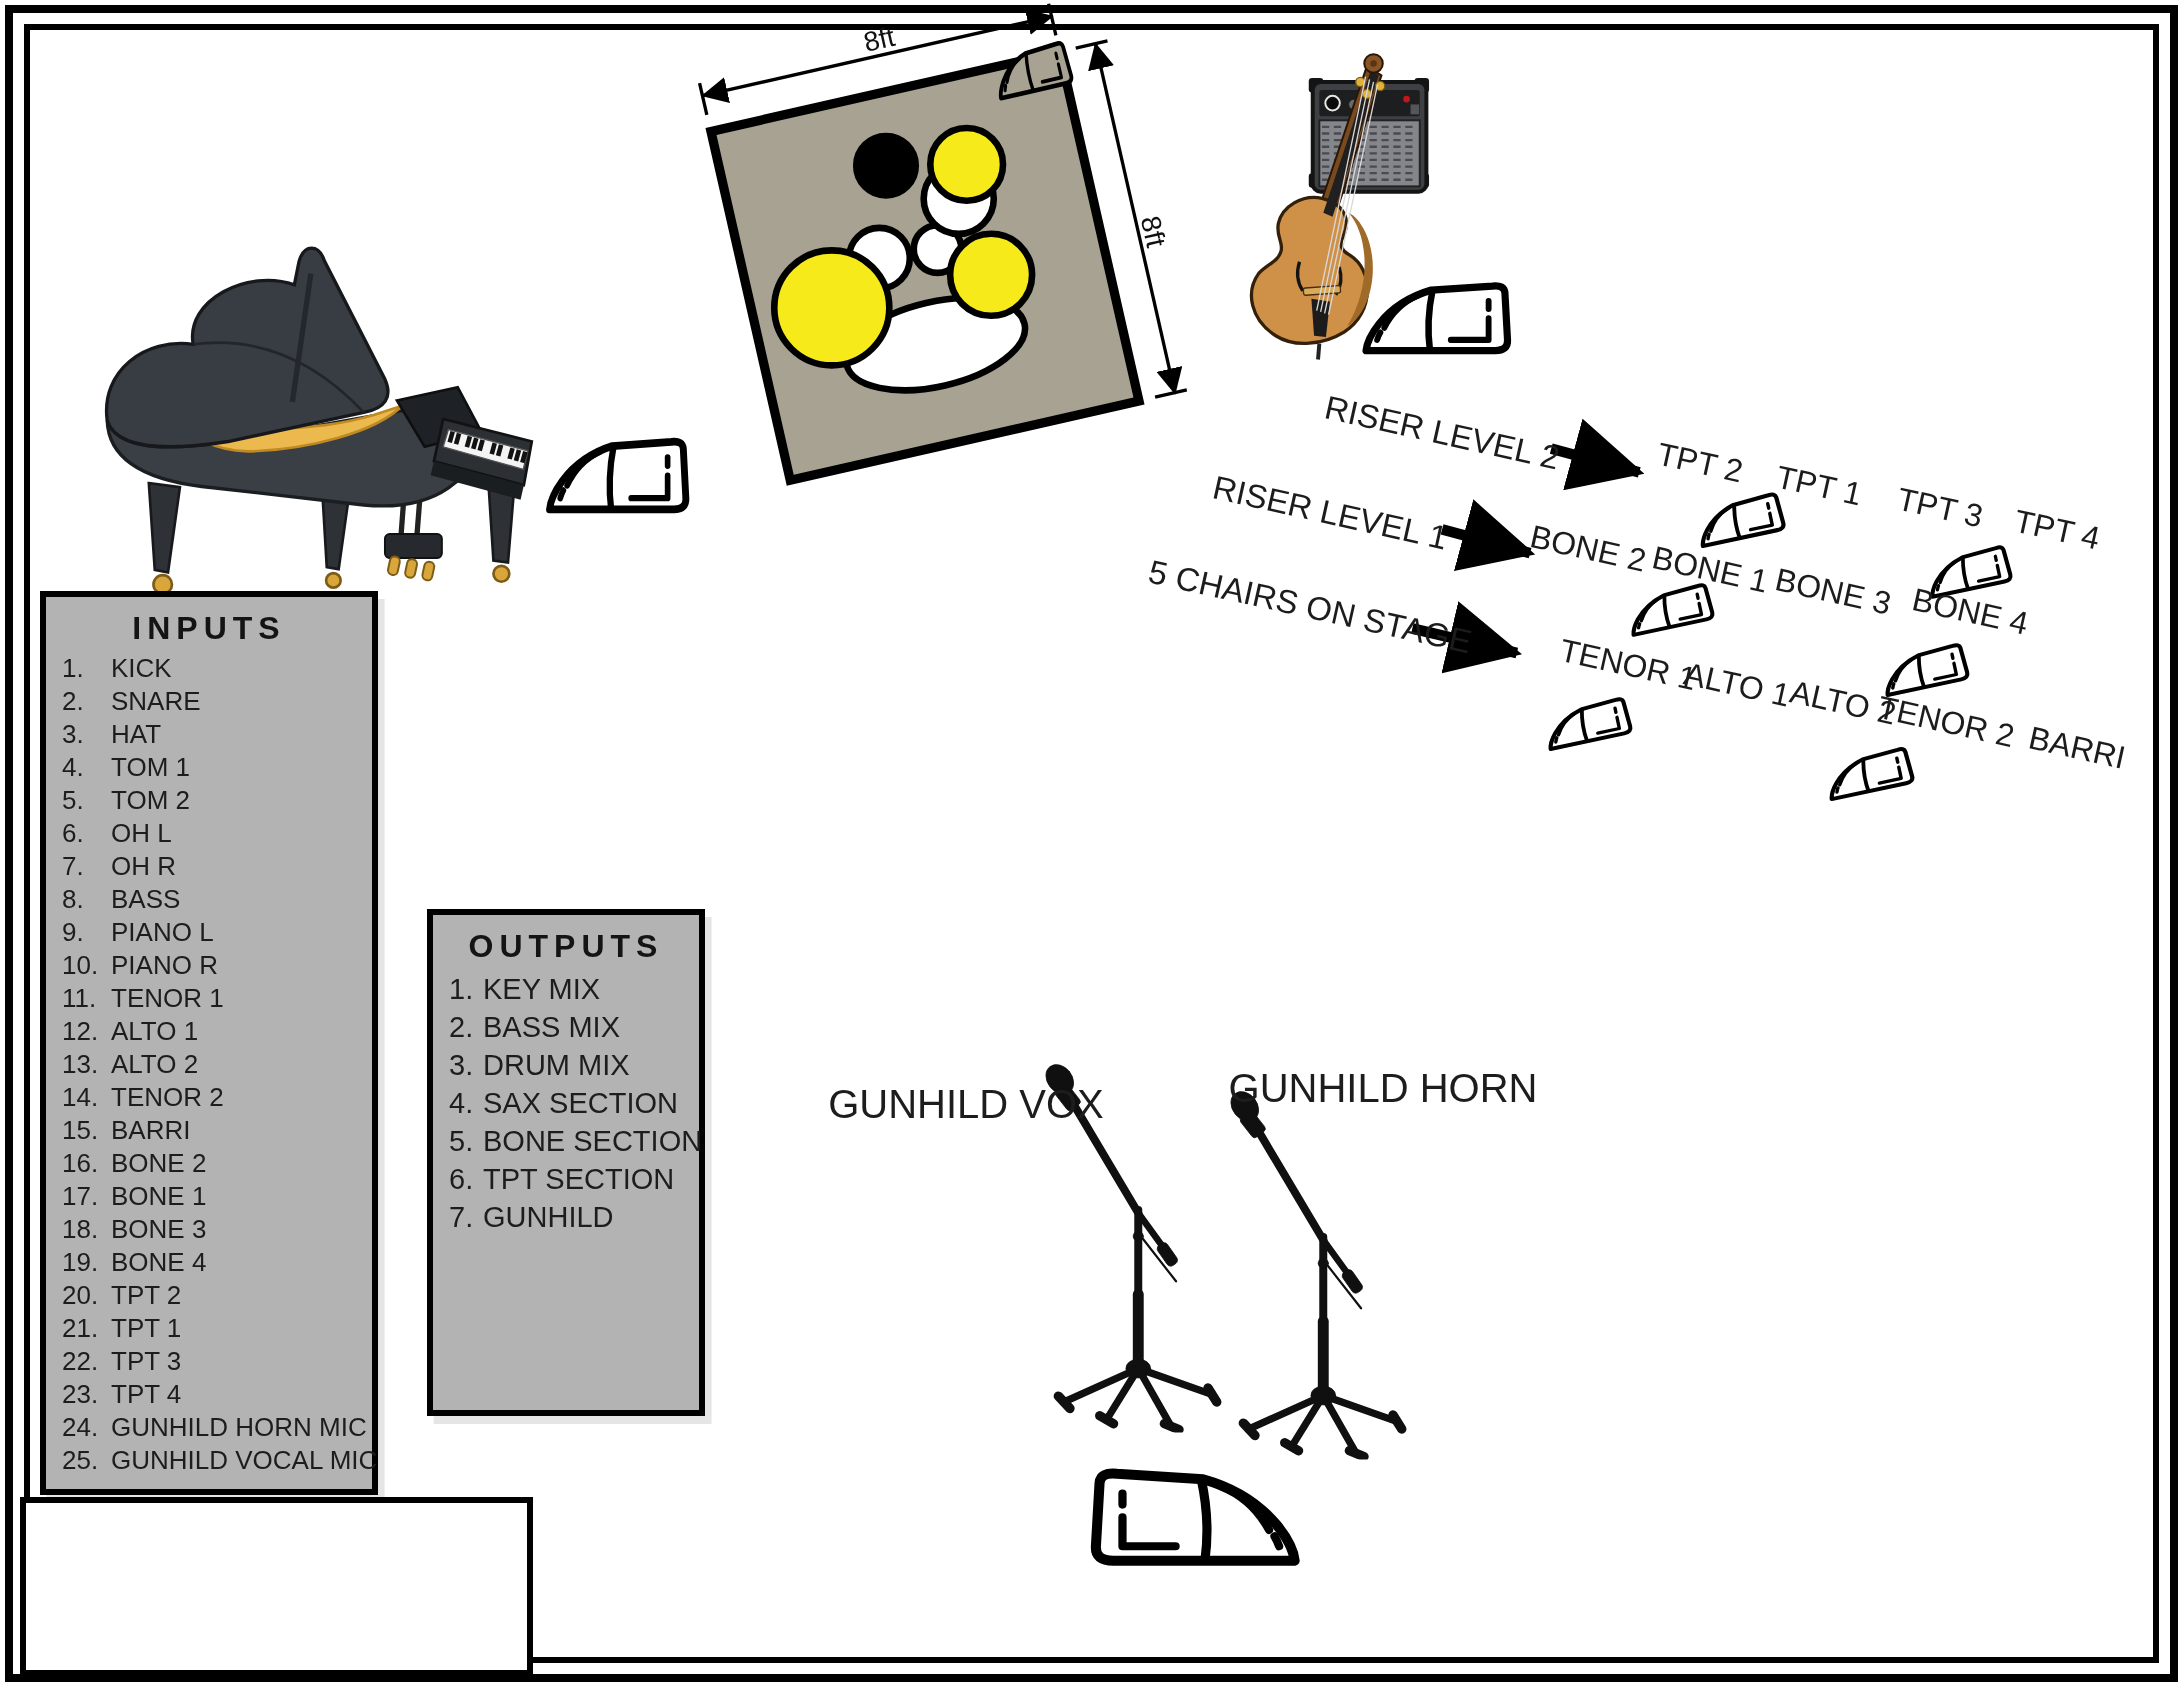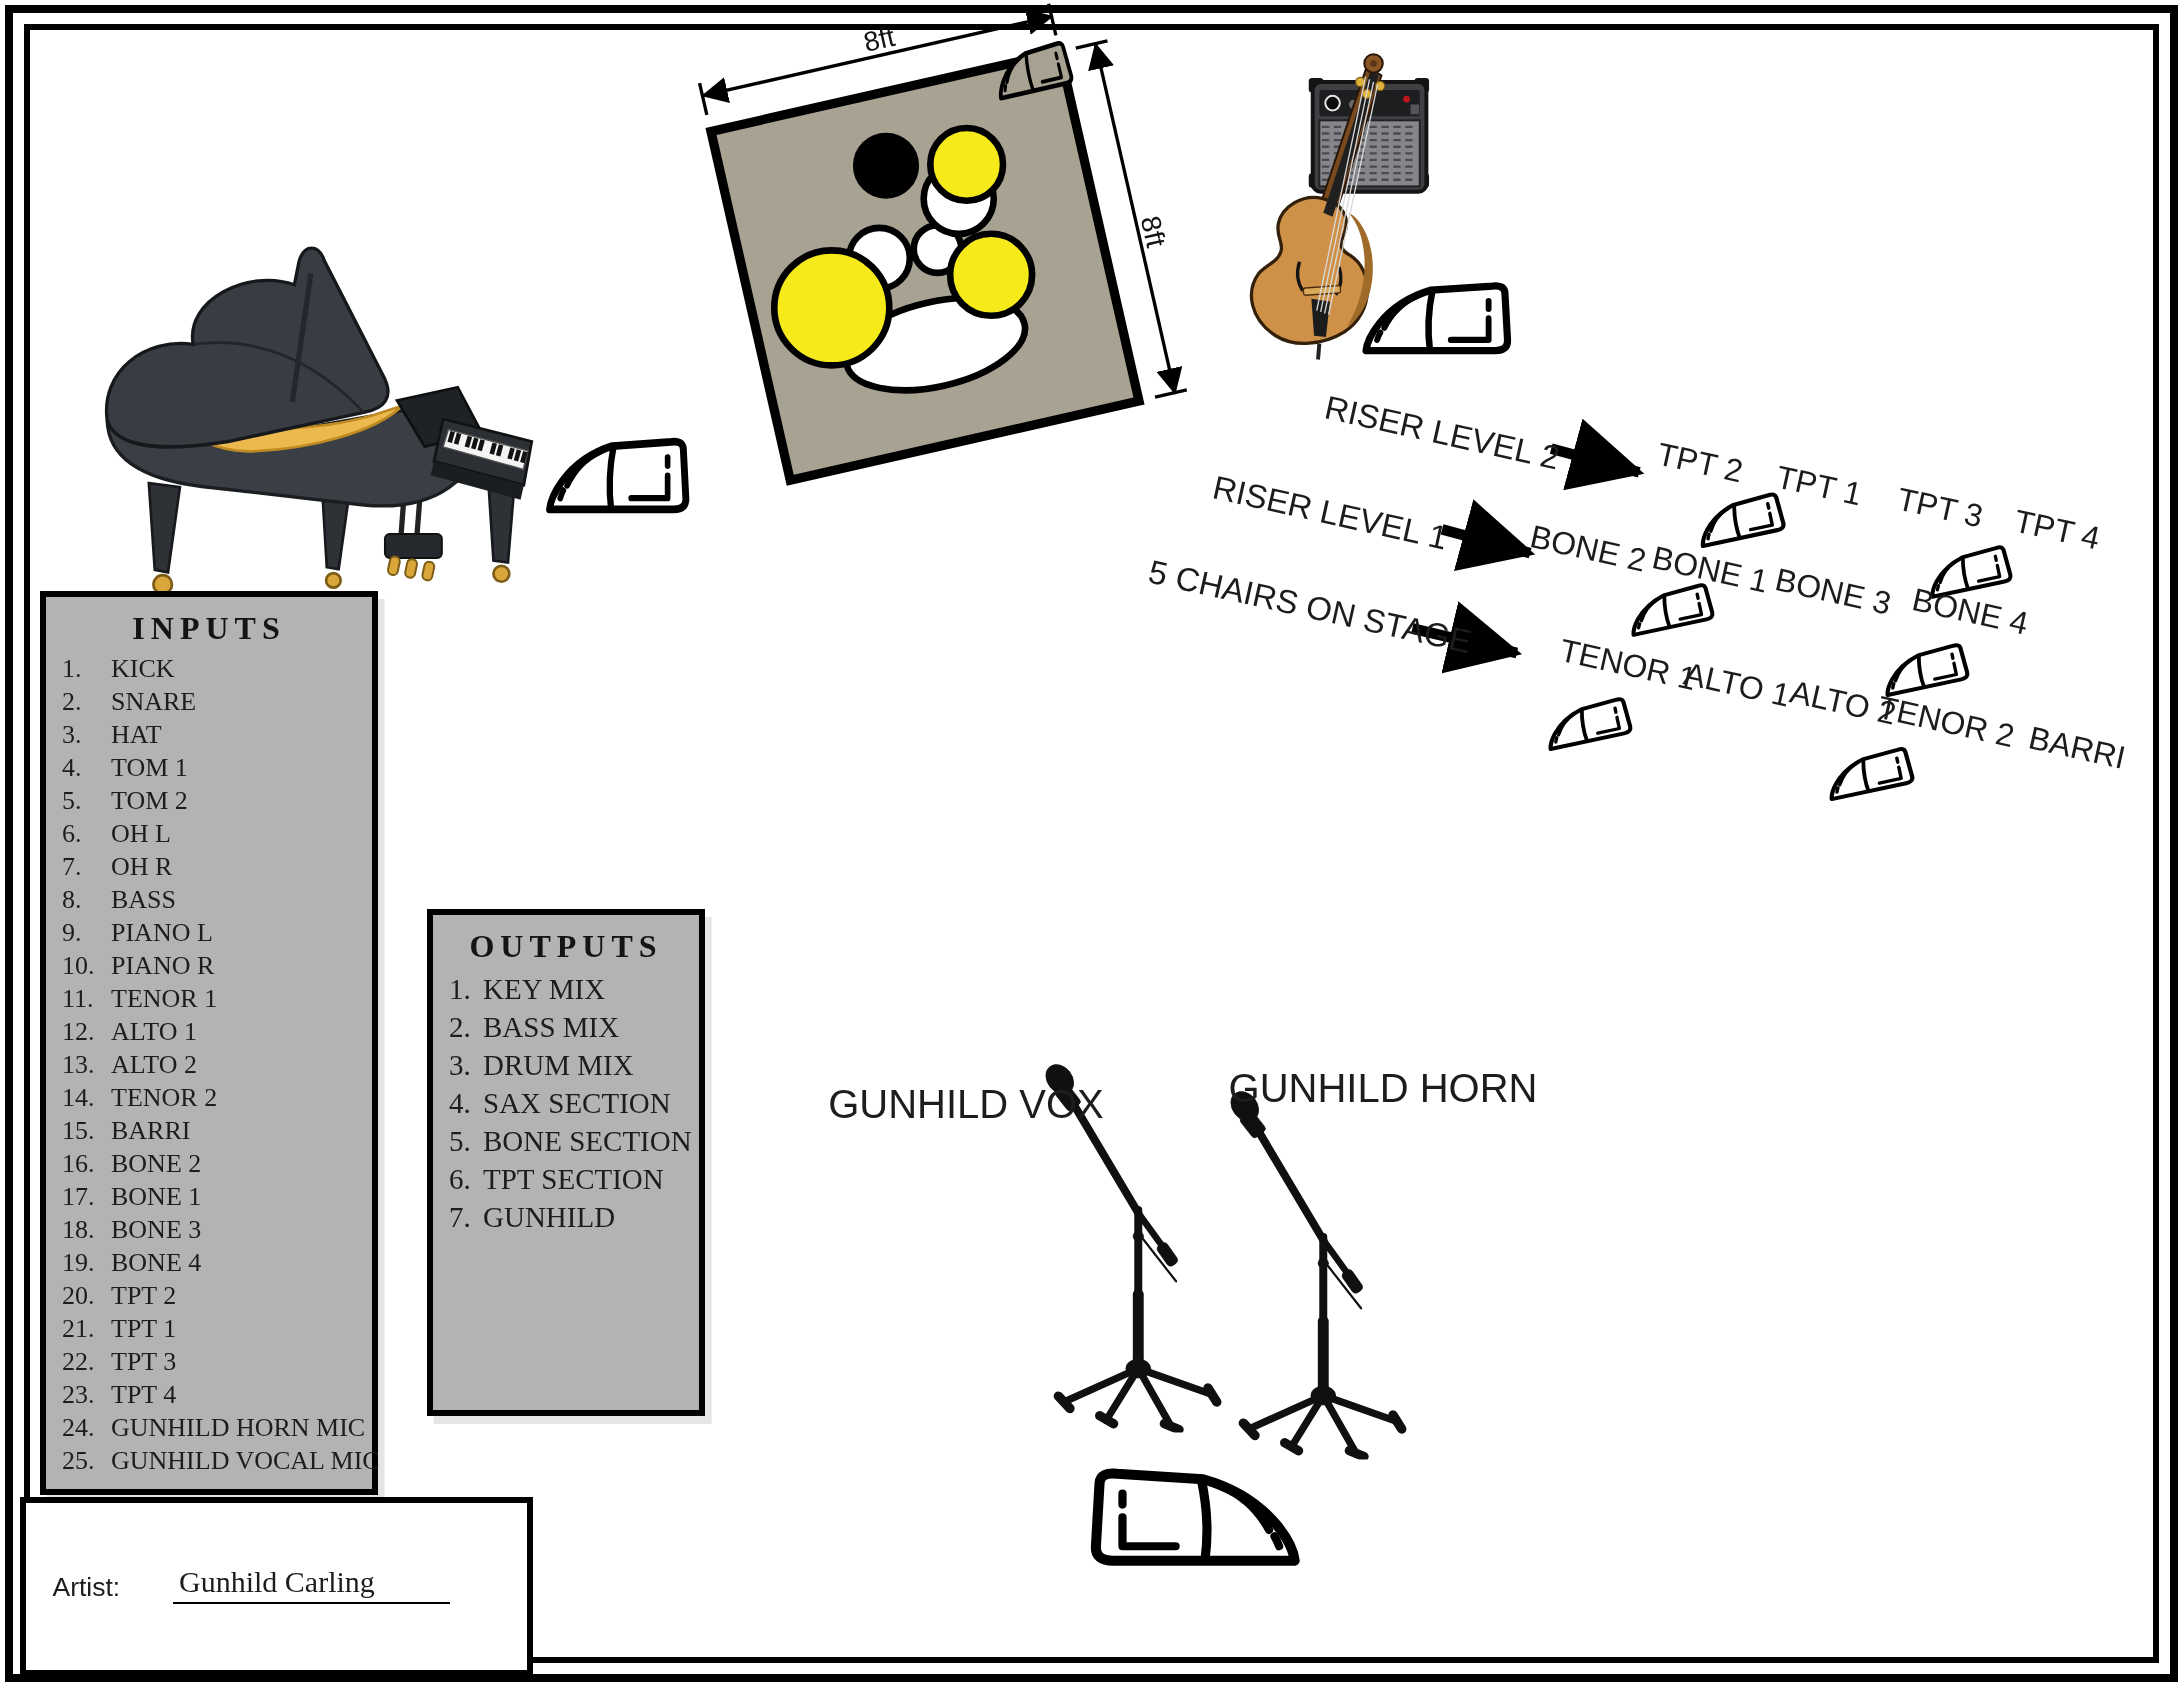--- a/index.html
+++ b/index.html
@@ -2,21 +2,21 @@
 <html style="font-size:10.6px"><head>
 <meta charset="utf-8">
 <style>
   html,body{margin:0;padding:0;background:#e8e8e8;}
   .page{position:relative;width:2183px;height:1687px;background:#fff;overflow:hidden;
         font-family:"Liberation Sans",sans-serif;color:#1d1d1d;}
   .frame-outer{position:absolute;inset:5.3px;border:8.6px solid #000;pointer-events:none;}
   .frame-inner{position:absolute;inset:24px;border:6px solid #000;pointer-events:none;}
 
   
-  .panel{position:absolute;background:#b3b3b3;border:6.6px solid #000;box-shadow:6.6px 8px 0 rgba(0,0,0,.10);font-family:Liberation Serif, serif;}
+  .panel{position:absolute;background:#b3b3b3;border:6.6px solid #000;box-shadow:6.6px 8px 0 rgba(0,0,0,.10);}
   .panel h2{margin:13.2px 0 4px 0;text-align:center;font-size:32px;font-weight:bold;letter-spacing:6px;color:#141414;}
   .panel ol{list-style:none;margin:5.3px 0 0 0;padding:0 6px 0 16px;}
   #inputs{left:40px;top:591px;width:326px;height:892px;}
   #inputs li{font-size:26px;line-height:33px;white-space:nowrap;}
   #inputs .n{display:inline-block;width:49px;}
   #outputs{left:427px;top:909px;width:266px;height:495px;}
   #outputs li{font-size:29px;line-height:38px;white-space:nowrap;}
   #outputs .n{display:inline-block;width:34px;}
 
   
@@ -326,20 +326,15 @@
       <li><span class="n">2.</span><span>BASS MIX</span></li>
       <li><span class="n">3.</span><span>DRUM MIX</span></li>
       <li><span class="n">4.</span><span>SAX SECTION</span></li>
       <li><span class="n">5.</span><span>BONE SECTION</span></li>
       <li><span class="n">6.</span><span>TPT SECTION</span></li>
       <li><span class="n">7.</span><span>GUNHILD</span></li>
     </ol>
   </div>
 
   <div id="plotbox">
-    <div class="prow" style="top:61px">
-      <span class="plabel">Artist:</span>
-      <span class="pvalue">Gunhild Carling</span>
-      <div class="puline"></div>
-    </div>
   </div>
 </div>
 
 
 </body></html>

